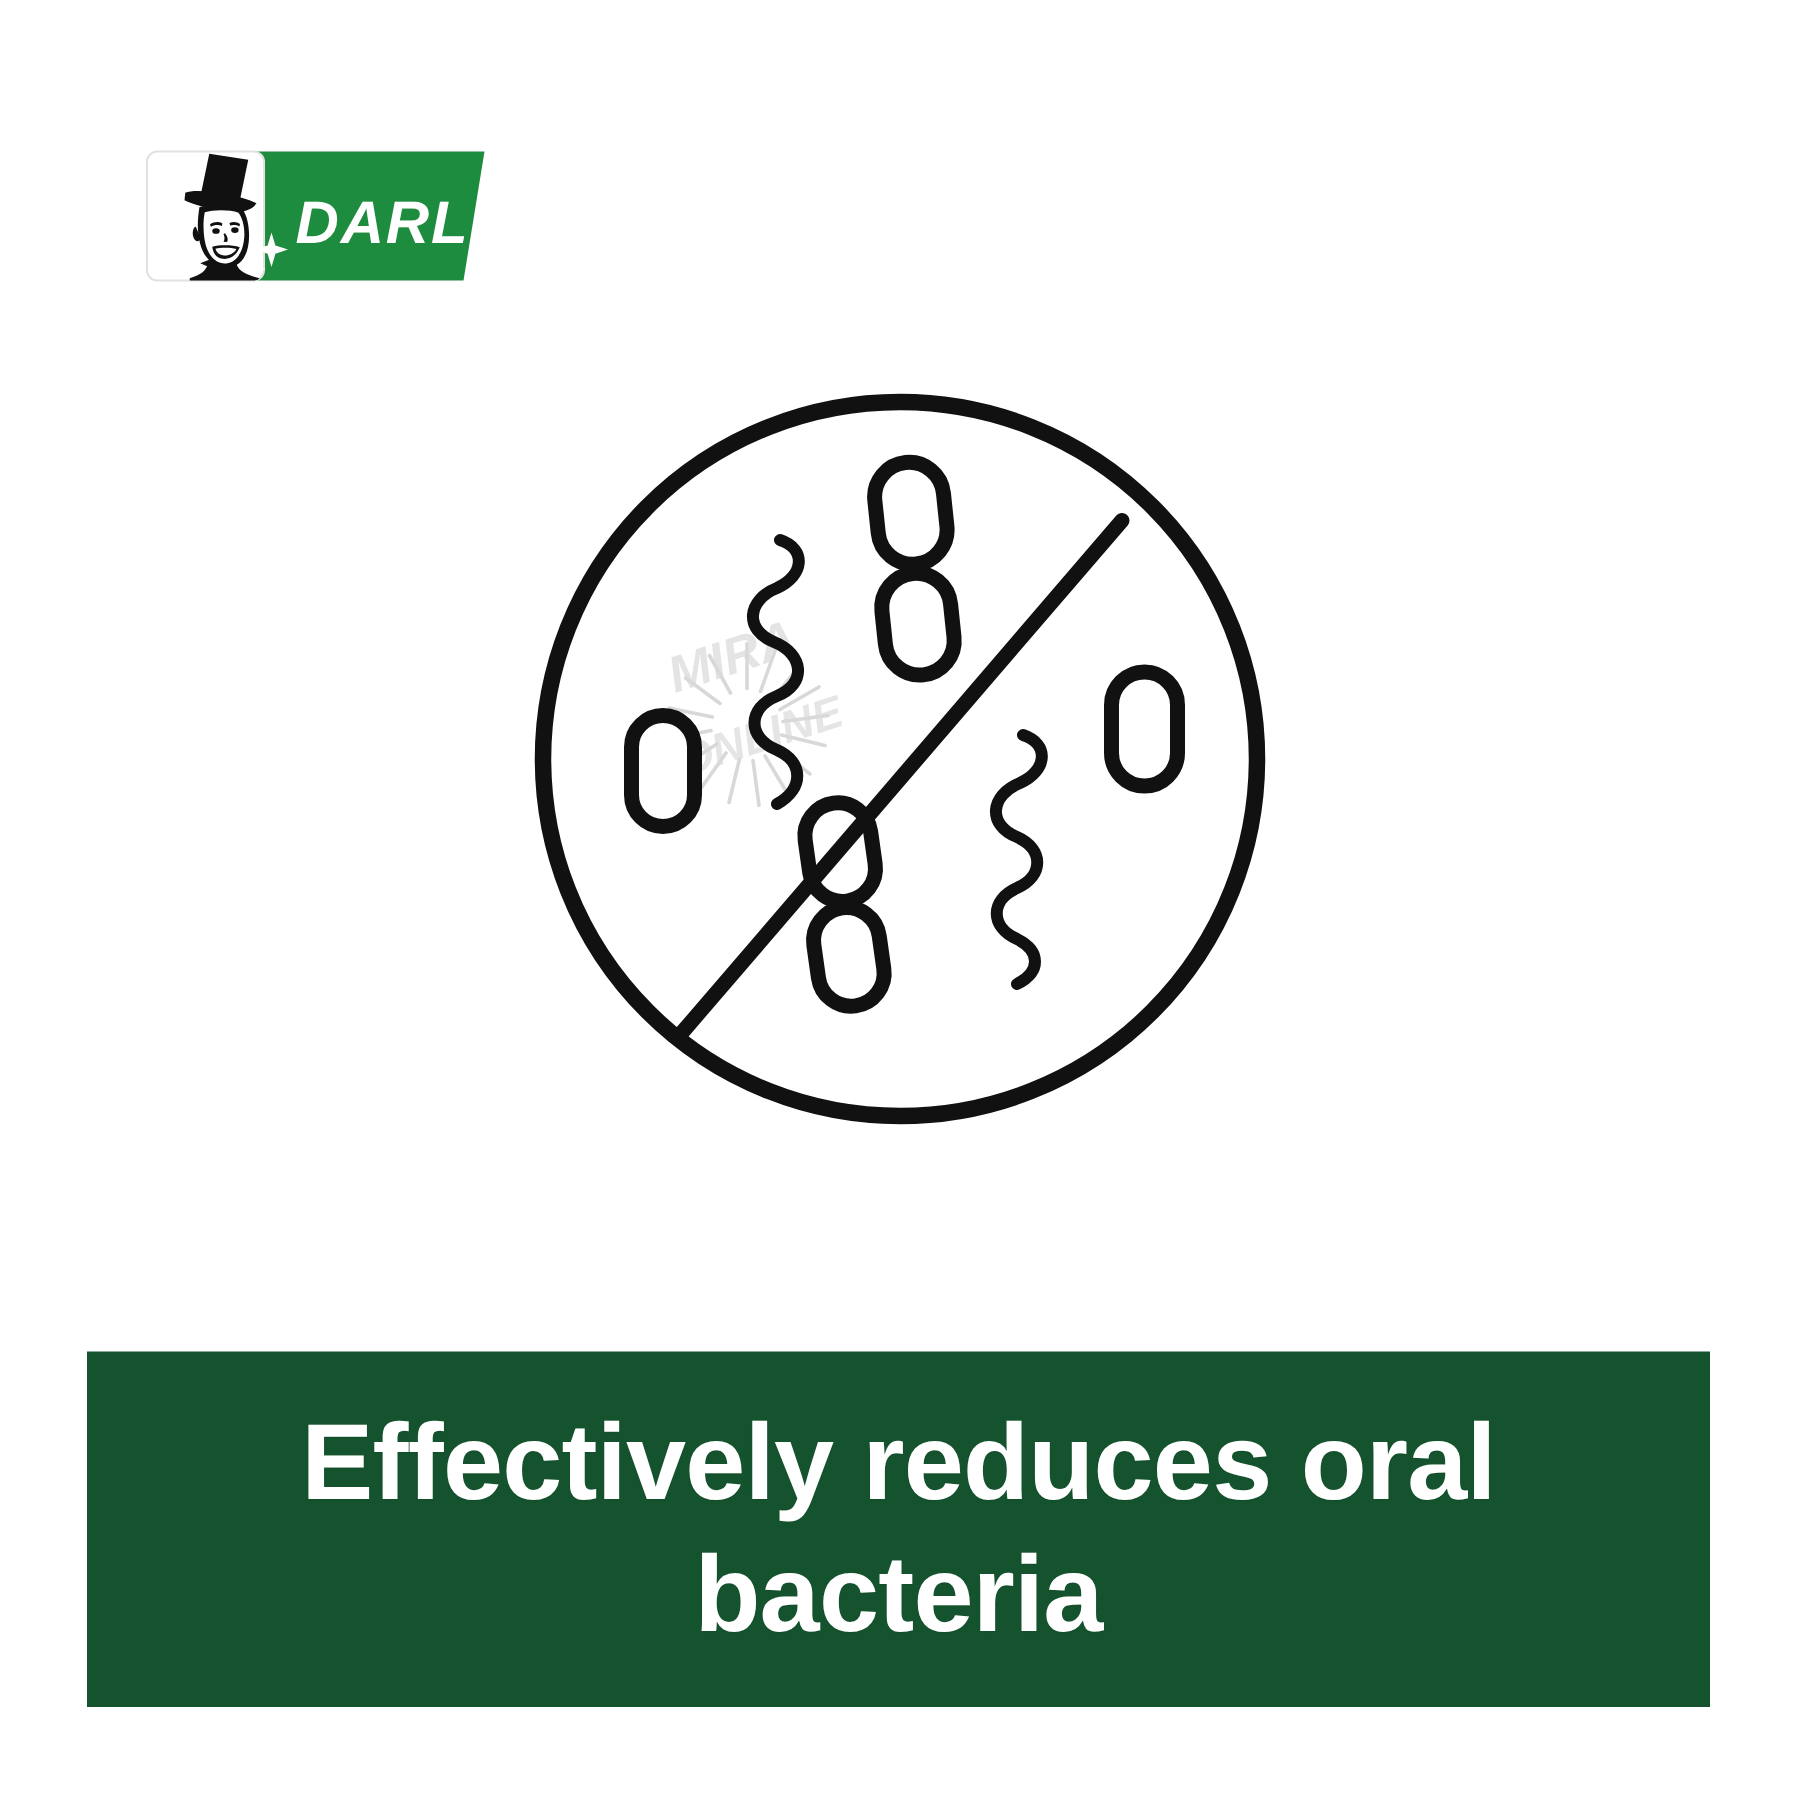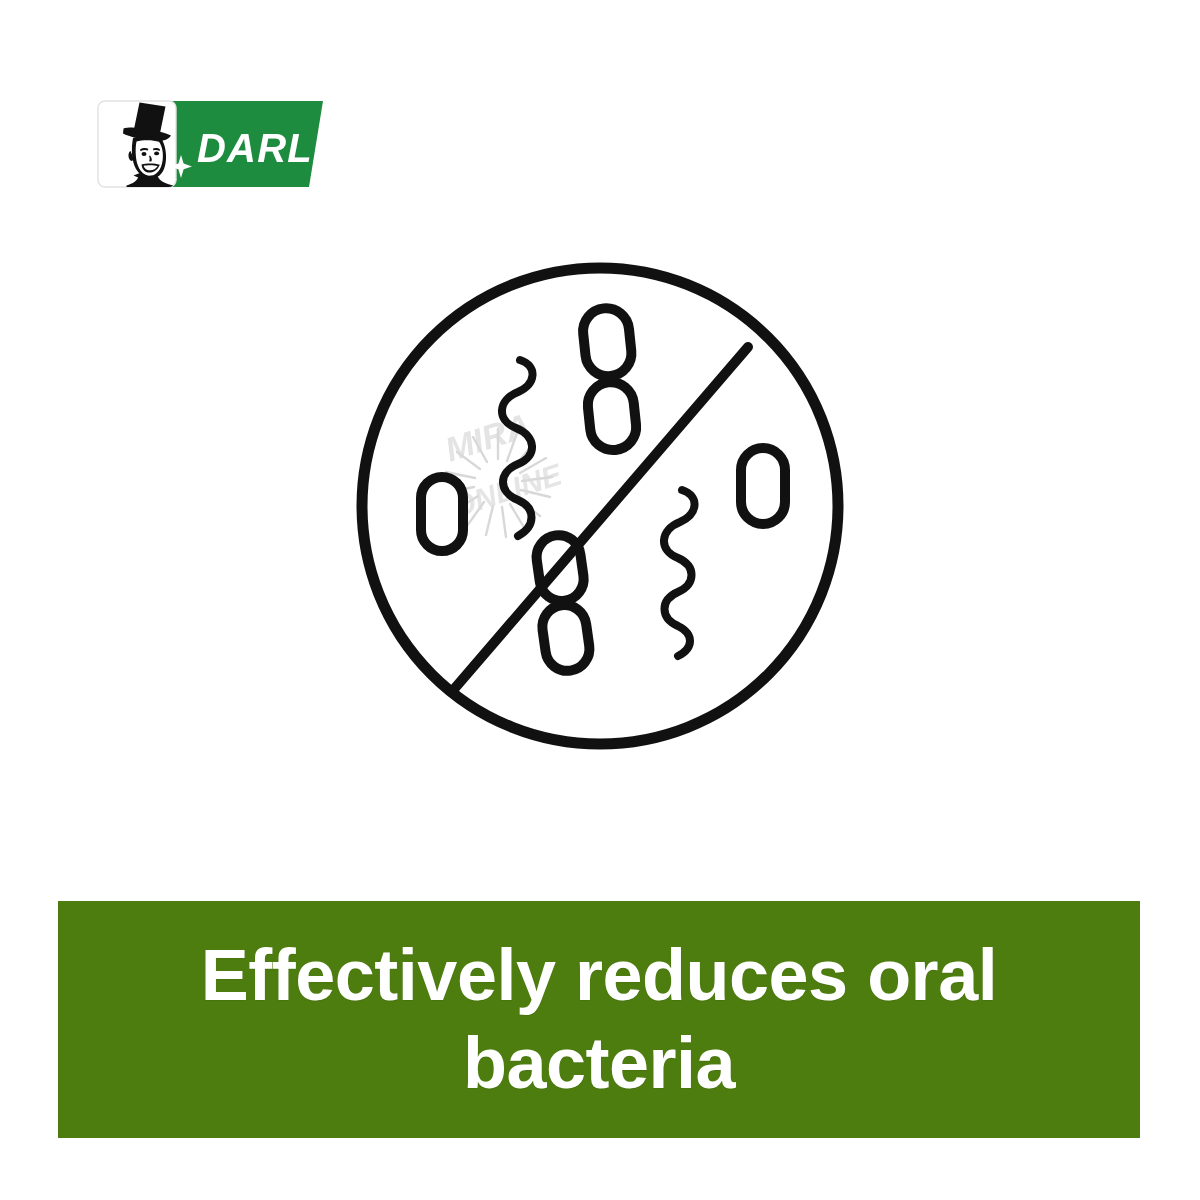--- a/index.html
+++ b/index.html
@@ -205,17 +205,17 @@
                  C 356 386, 356 400, 340 408"></path>
       </g>
 
       <g fill="none" stroke="#111111" stroke-linecap="round">
         <circle cx="262" cy="258" r="238" stroke-width="11"></circle>
         <line x1="410" y1="99" x2="117" y2="440" stroke-width="10"></line>
       </g>
     </svg>
   </div>
 
-  <div id="banner" style="background: #4d7c0f;">
+  <div id="banner" style="background: #14532d;">
     <p id="banner-text" style="color: rgb(255, 255, 255);">Effectively reduces oral bacteria</p>
   </div>
 
 </div>
 
 </body></html>

